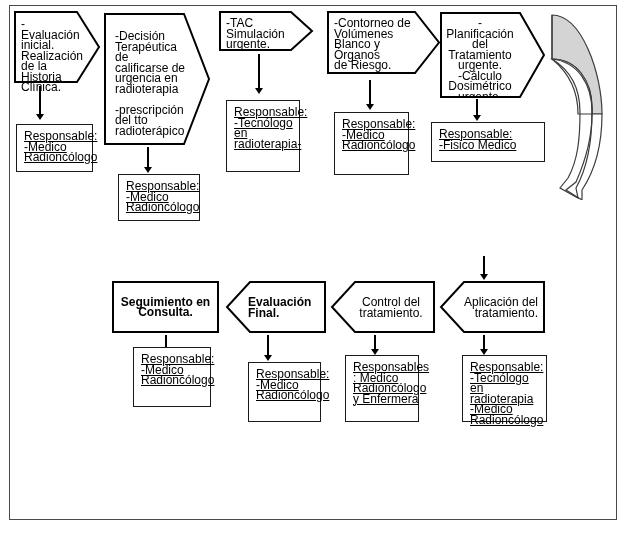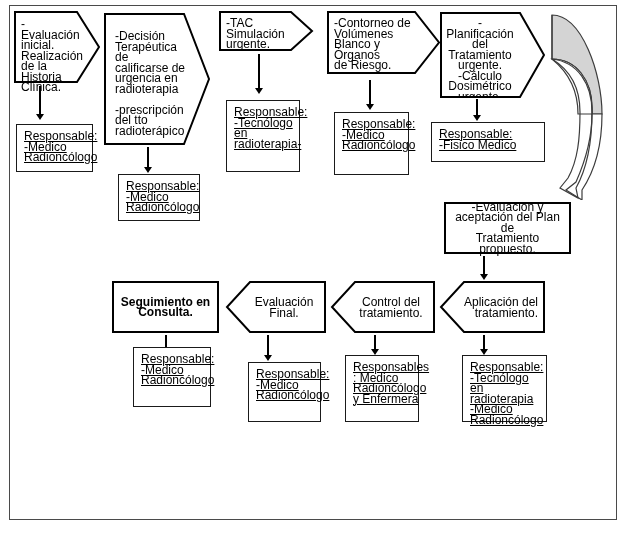--- a/index.html
+++ b/index.html
@@ -271,27 +271,20 @@
   <svg class="curved-arrow" style="left:548px; top:12px; width:66px; height:188px;" viewBox="0 0 66 188">
     <path class="body" d="M 4 3 L 4 47 C 28 47 44 68 44 96 L 44 102 L 54 102 C 54 62 34 3 4 3 Z"></path>
     <path class="lower" d="M 54 102 C 54 134 46 160 34 178 L 34 188 L 18 178 L 28 170 C 36 152 44 128 44 102 L 44 96 C 44 68 28 47 4 47 L 4 47 C 20 60 30 78 30 102 Z"></path>
   </svg>
   <svg class="curved-arrow" style="left:548px; top:12px; width:66px; height:188px;" viewBox="0 0 66 188" preserveAspectRatio="none">
     <path d="M 4 3 L 4 47 C 30 50 44 72 44 100 C 44 134 38 158 28 176
              L 30 186 L 12 176 L 20 166 C 30 148 32 126 32 100
              C 32 76 22 58 4 47" fill="none" stroke="#3c3c3c" stroke-width="1.2"></path>
   </svg>
 
-  <div class="node" style="left:444px; top:202px; width:127px; height:52px;">
-    <div class="rect-thick">
-      <div class="txt center">-Evaluación y
-aceptación del Plan de
-Tratamiento propuesto.</div>
-    </div>
-  </div>
 
   <div class="arrow-v" style="left:478px; top:256px; width:12px; height:24px;">
     <div class="stem" style="height:18px;"></div>
     <div class="head"></div>
   </div>
 
   <div class="node shape-label" style="left:440px; top:281px; width:105px; height:52px;">
     <svg class="shape-svg" viewBox="0 0 105 52" preserveAspectRatio="none">
       <polygon points="24,1 104,1 104,51 24,51 1,26"></polygon>
     </svg>
@@ -333,21 +326,21 @@
 : Medico
 Radioncólogo
 y Enfermera</div>
     </div>
   </div>
 
   <div class="node shape-label" style="left:226px; top:281px; width:100px; height:52px;">
     <svg class="shape-svg" viewBox="0 0 100 52" preserveAspectRatio="none">
       <polygon points="24,1 99,1 99,51 24,51 1,26"></polygon>
     </svg>
-    <div class="txt center" style="position:absolute; left:22px; top:16px; width:72px; text-align:center; padding:0;">Evaluación
+    <div class="txt center" style="position:absolute; left:22px; top:16px; width:72px; text-align:left; padding:0;font-weight:bold;">Evaluación
 Final.</div>
   </div>
 
   <div class="arrow-v" style="left:262px; top:335px; width:12px; height:26px;">
     <div class="stem" style="height:20px;"></div>
     <div class="head"></div>
   </div>
 
   <div class="node" style="left:248px; top:362px; width:73px; height:60px;">
     <div class="rect-thin">

